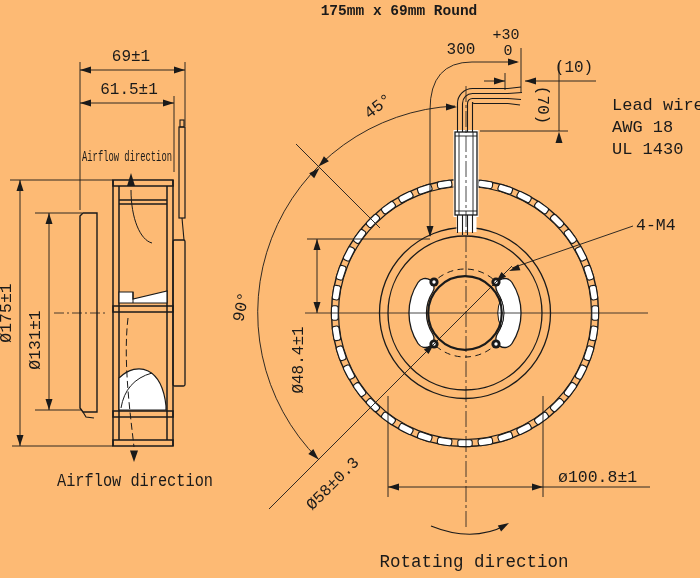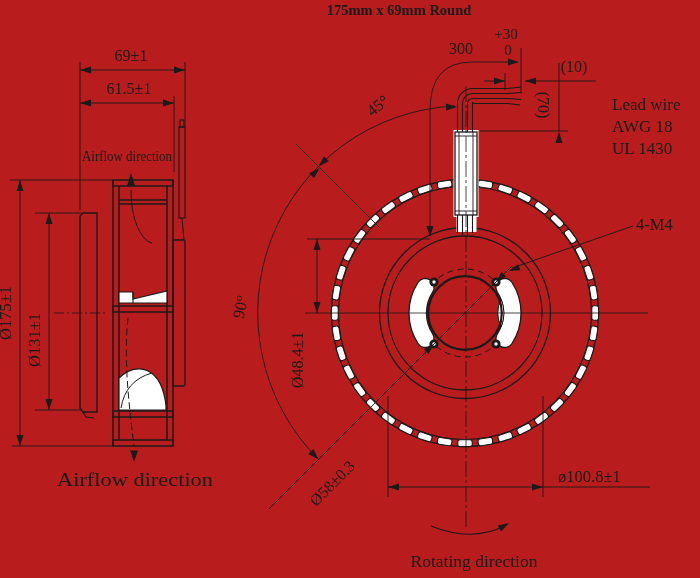--- a/index.html
+++ b/index.html
@@ -1,17 +1,17 @@
 <!DOCTYPE html>
 <html><head>
 <meta charset="utf-8">
 <style>
   html,body{margin:0;padding:0;background:#ffffff;}
-  .stage{width:700px;height:578px;position:relative;background:#b91c1c;
-         font-family:Liberation Serif, serif;}
+  .stage{width:700px;height:578px;position:relative;background:#fdba74;
+         font-family:Liberation Mono, monospace;}
   svg text{fill:#1a1a1a;}
   .ln{stroke:#1a1a1a;fill:none;}
   .arr{fill:#1a1a1a;stroke:none;}
 </style>
 </head>
 <body>
 
 <div class="stage">
 <svg width="700" height="578" viewBox="0 0 700 578">
   <defs>

